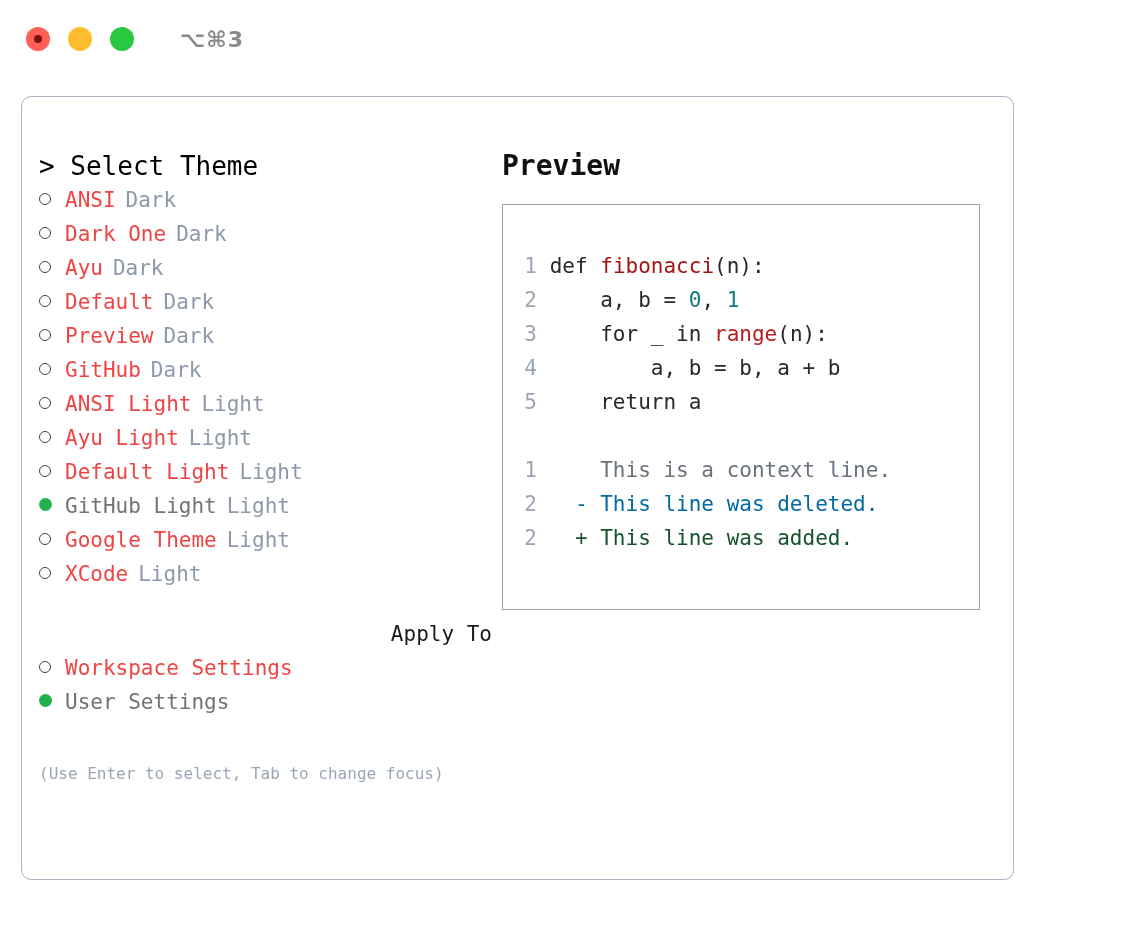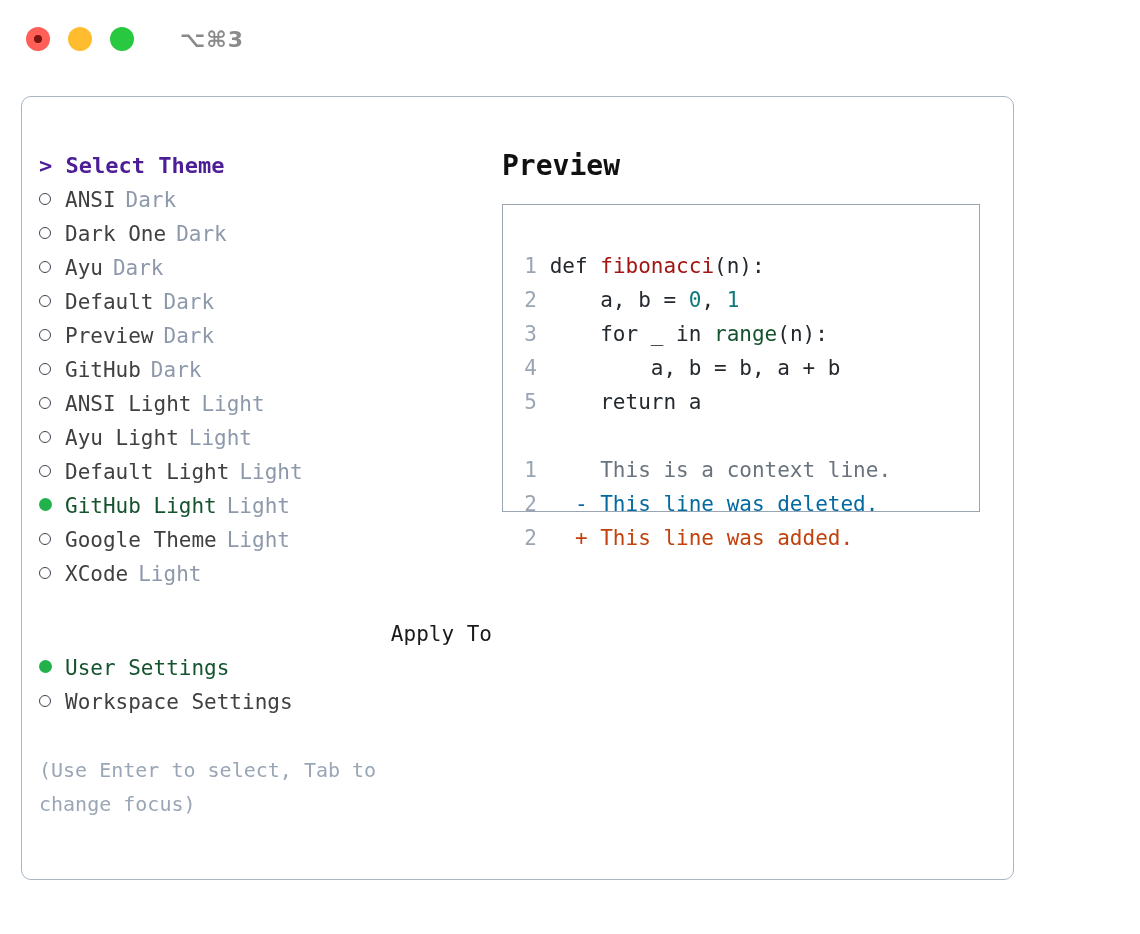--- a/index.html
+++ b/index.html
@@ -87,23 +87,23 @@
   }
 
   
   .left-col {
     width: 470px;
     padding: 52px 0 0 17px;
     box-sizing: border-box;
   }
 
   .section-title {
-    font-size: 22px;
-    font-weight: bold;
-    color: #4c1d95;
+    font-size: 26px;
+    font-weight: normal;
+    color: #000000;
     line-height: 34px;
     white-space: pre;
   }
 
   .opt-row {
     display: flex;
     align-items: baseline;
     font-size: 21px;
     line-height: 34px;
     color: #343a40;
@@ -126,88 +126,88 @@
     top: -2px;
   }
   .marker .fill {
     display: inline-block;
     width: 13px; height: 13px;
     border-radius: 50%;
     background: #22b24c;
     position: relative;
     top: -2px;
   }
-  .opt-name { color: #404040; }
-  .opt-row.selected .opt-name { color: #14532d; }
+  .opt-name { color: #ef4444; }
+  .opt-row.selected .opt-name { color: #737373; }
   .opt-kind {
     color: #8d99ab;
     margin-left: 10px;
   }
 
   .plain-label {
     font-size: 21px;
     line-height: 34px;
     color: #1a1a1a;
     padding-left: 26px;
     white-space: pre;
     text-align: right;
   }
 
   .spacer-sm { height: 26px; }
   .spacer-md { height: 34px; }
 
   .hint {
     color: #9aa6b6;
-    font-size: 20px;
-    line-height: 34px;
+    font-size: 16px;
+    line-height: 42px;
     width: 420px;
     white-space: pre-wrap;
   }
 
   
   .right-col {
     padding: 52px 0 0 10px;
     box-sizing: border-box;
   }
   .preview-title {
     font-size: 28px;
     font-weight: bold;
     color: #111111;
     line-height: 34px;
     margin-bottom: 21px;
     white-space: pre;
   }
   .preview-box {
     width: 478px;
-    height: 308px;
+    height: 406px;
     border: 1.5px solid #9aa5b4;
     box-sizing: border-box;
     padding: 44px 0 0 18px;
     background: #ffffff;
   }
   .code-line {
     font-size: 21px;
     line-height: 34px;
     white-space: pre;
     color: #24292e;
   }
   .lineno {
     color: #9aa5b4;
     display: inline-block;
     width: 16px;
     text-align: right;
   }
   .blank-line { height: 34px; }
 
   .tok-fn   { color: #a31515; }
-  .tok-call { color: #14532d; }
+  .tok-call { color: #b91c1c; }
   .tok-num  { color: #107a78; }
   .tok-ctx  { color: #6a737d; }
   .tok-del  { color: #0369a1; }
-  .tok-add  { color: #c2410c; }
+  .tok-add  { color: #14532d; }
 </style>
 </head>
 <body>
 
 <div class="window">
 
   <div class="titlebar">
     <div class="dots">
       <span class="dot red"></span>
       <span class="dot yellow"></span>
@@ -235,22 +235,22 @@
             <div class="opt-row selected"><span class="marker"><span class="fill"></span></span><span class="opt-name">GitHub Light</span><span class="opt-kind">Light</span></div>
             <div class="opt-row"><span class="marker"><span class="ring"></span></span><span class="opt-name">Google Theme</span><span class="opt-kind">Light</span></div>
             <div class="opt-row"><span class="marker"><span class="ring"></span></span><span class="opt-name">XCode</span><span class="opt-kind">Light</span></div>
           </div>
 
         <div class="spacer-sm"></div>
 
         <div class="plain-label">Apply To</div>
 
         <div id="apply-list">
+            <div class="opt-row"><span class="marker"><span class="ring"></span></span><span class="opt-name">Workspace Settings</span></div>
             <div class="opt-row selected"><span class="marker"><span class="fill"></span></span><span class="opt-name">User Settings</span></div>
-            <div class="opt-row"><span class="marker"><span class="ring"></span></span><span class="opt-name">Workspace Settings</span></div>
           </div>
 
         <div class="spacer-md"></div>
 
         <div class="hint">(Use Enter to select, Tab to change focus)</div>
       </div>
 
       <div class="right-col">
         <div class="preview-title">Preview</div>
 

